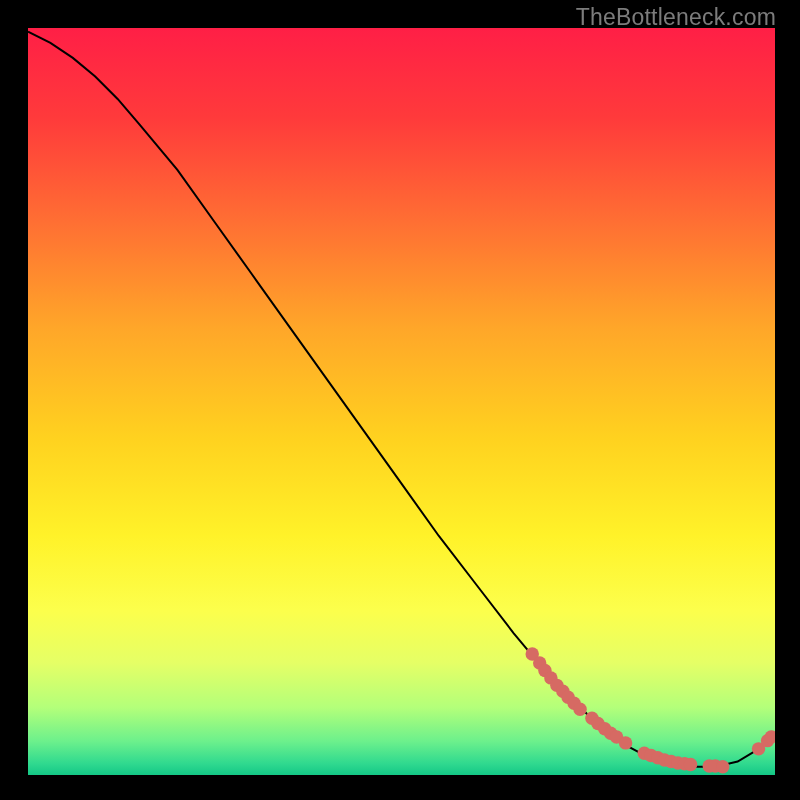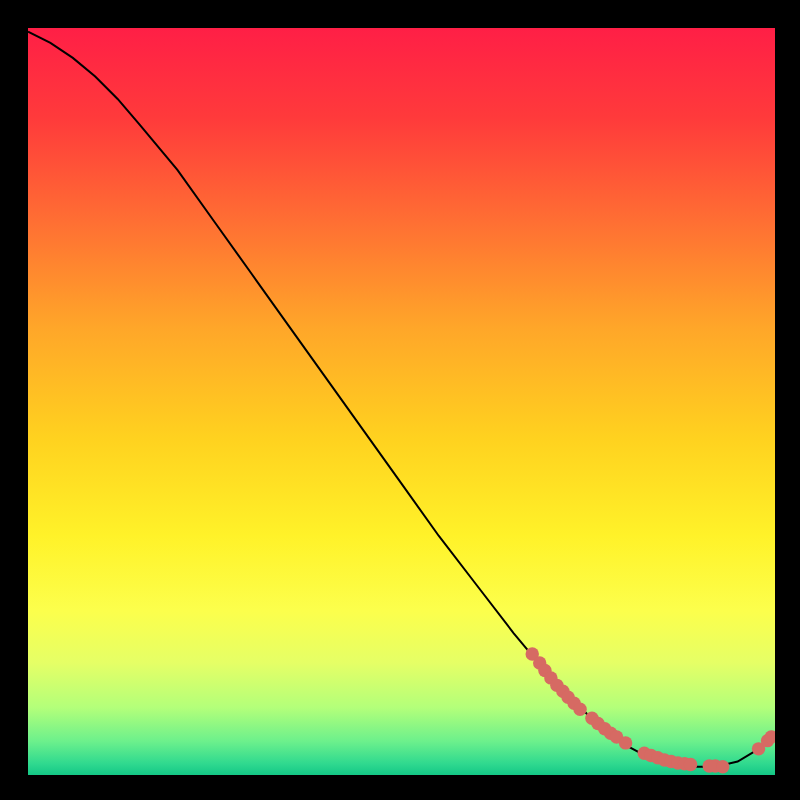--- a/index.html
+++ b/index.html
@@ -97,13 +97,14 @@
           <circle cx="91.20" cy="98.80" r="0.9" fill="#d66a63"></circle>
           <circle cx="92.00" cy="98.80" r="0.9" fill="#d66a63"></circle>
           <circle cx="93.00" cy="98.90" r="0.9" fill="#d66a63"></circle>
           <circle cx="97.80" cy="96.50" r="0.9" fill="#d66a63"></circle>
           <circle cx="99.00" cy="95.40" r="0.9" fill="#d66a63"></circle>
           <circle cx="99.50" cy="94.90" r="0.9" fill="#d66a63"></circle>
         </g>
     </svg>
   </div>
 
+  <div class="watermark">TheBottleneck.com</div>
 </div>
 
 </body></html>

